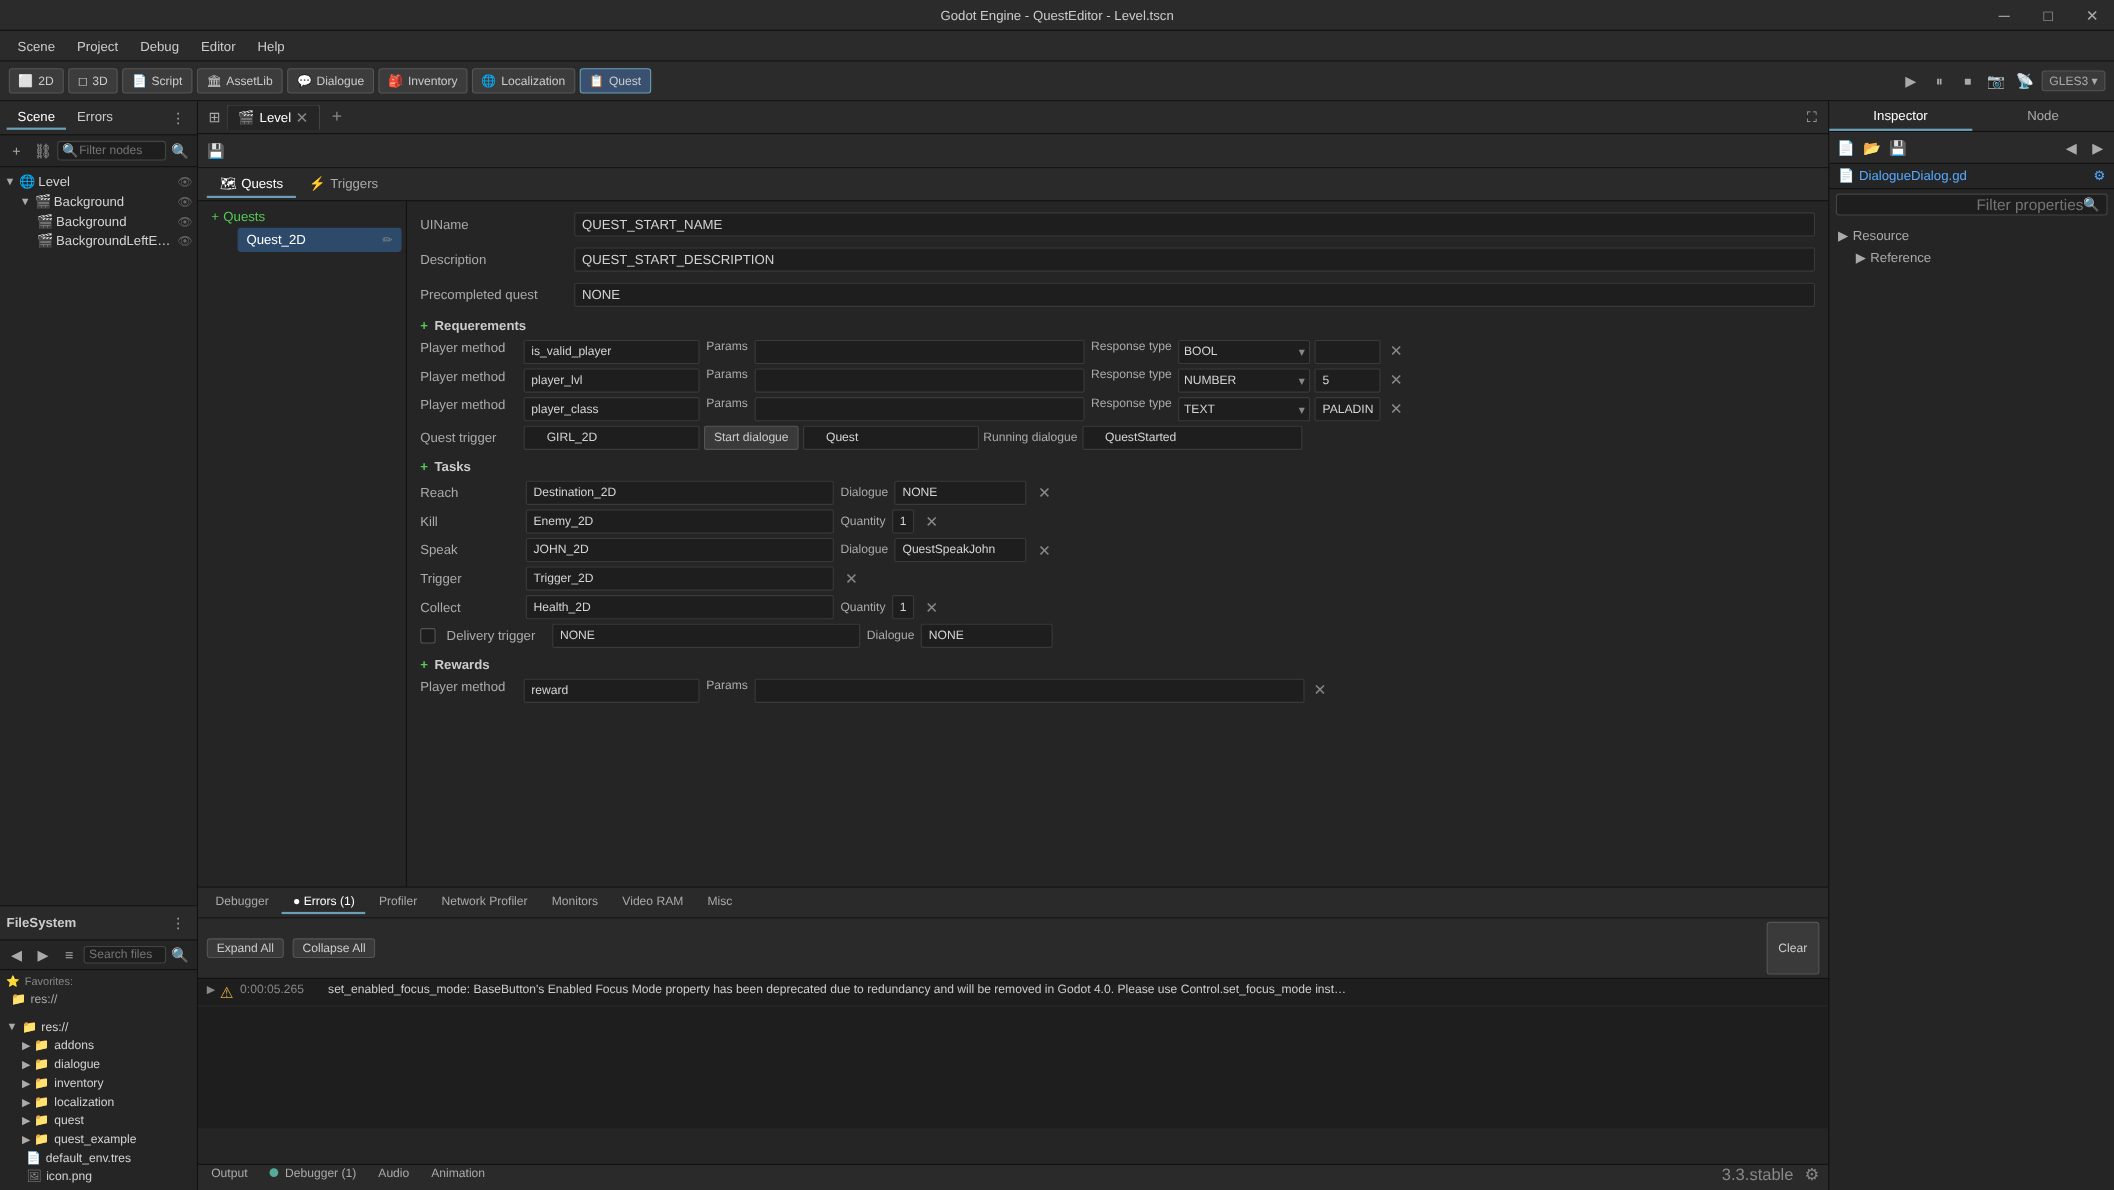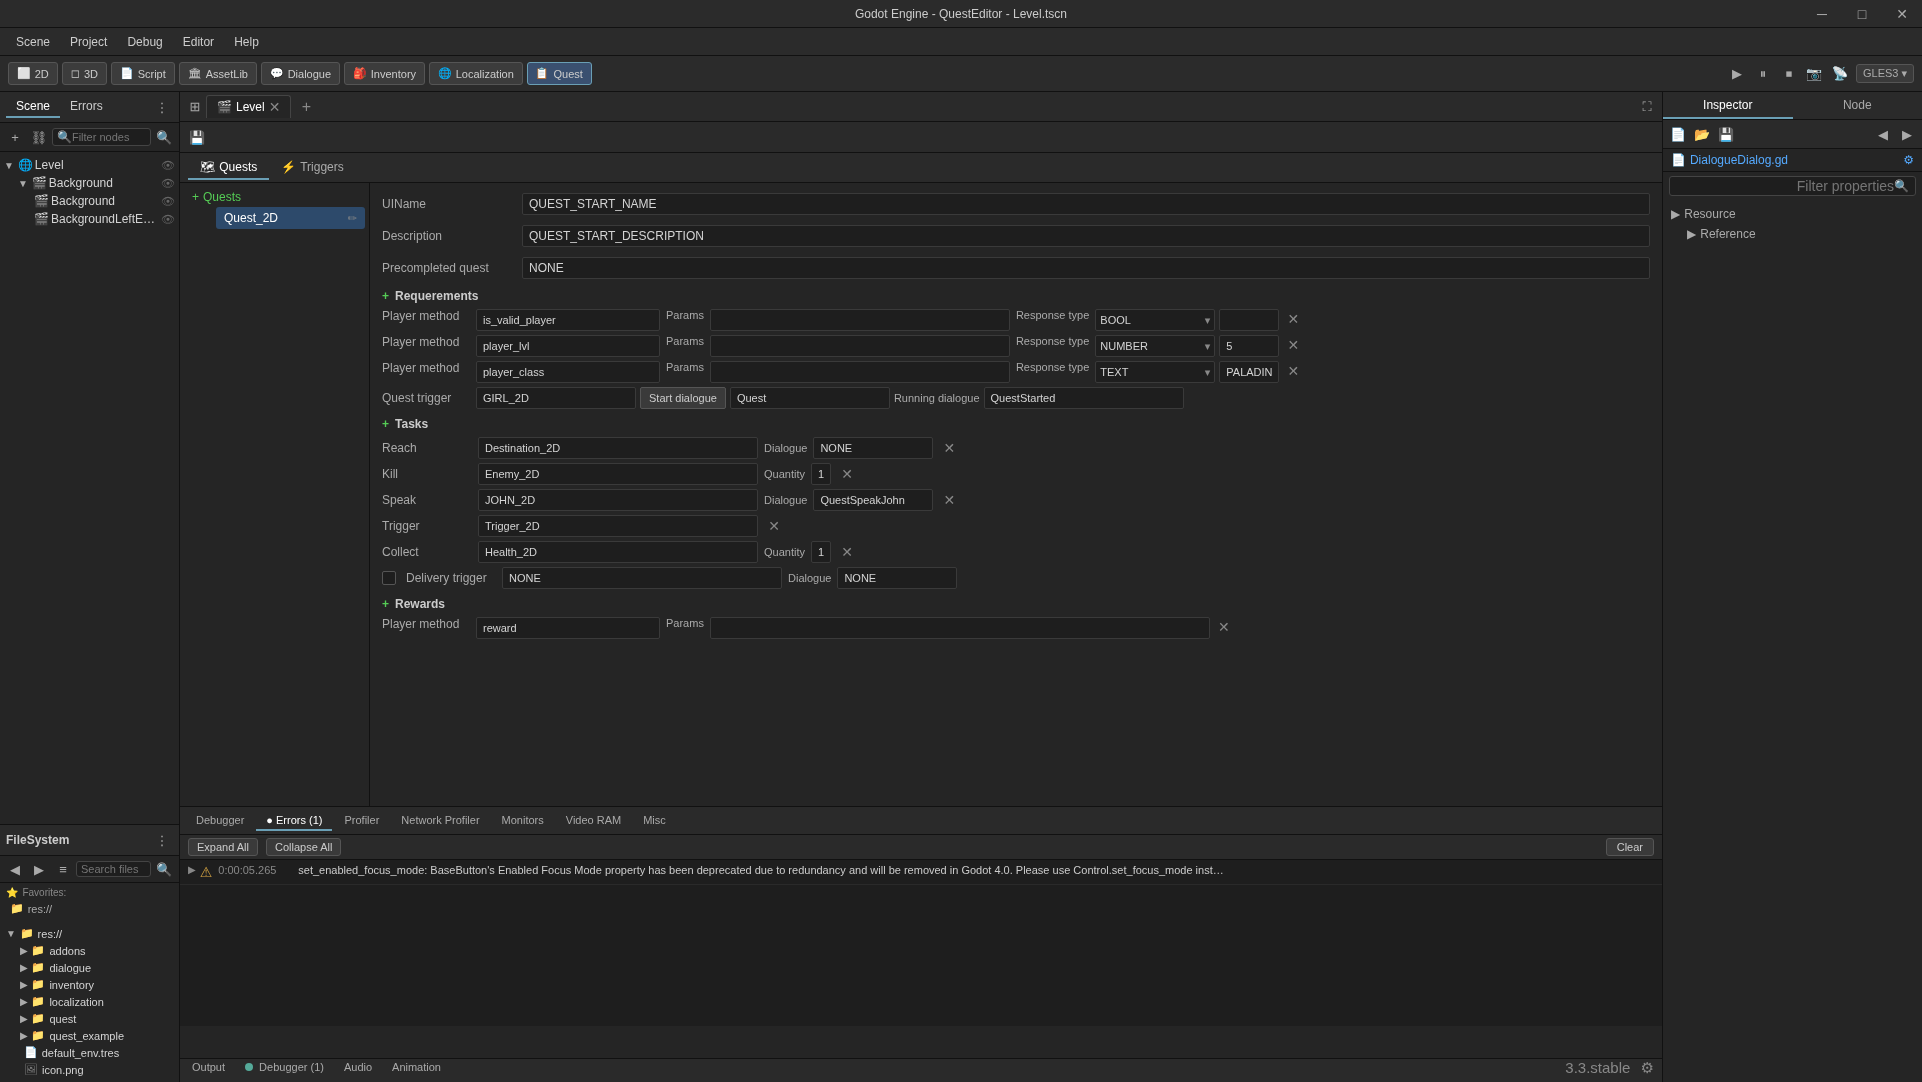--- a/index.html
+++ b/index.html
@@ -388,21 +388,21 @@
       background: #1e1e1e;
       border: 1px solid #3a3a3a;
       border-radius: 2px;
       padding: 2px 6px;
       color: #d4d4d4;
       font-size: 11px;
       height: 22px;
       display: flex;
       align-items: center;
     }
-    .pm-field.wide { width: 184px; }
+    .pm-field.wide { width: 160px; }
     .pm-field.small { width: 60px; }
     .pm-tag { color: #aaa; font-size: 11px; margin: 0 2px; }
     .pm-type-select {
       background: #1e1e1e;
       border: 1px solid #3a3a3a;
       border-radius: 2px;
       padding: 2px 4px;
       color: #d4d4d4;
       font-size: 11px;
       height: 22px;
@@ -502,21 +502,21 @@
       padding: 2px 8px;
       background: #3a3a3a;
       border: 1px solid #555;
       border-radius: 3px;
       color: #ccc;
       cursor: pointer;
       font-size: 11px;
     }
     .debug-clear-btn {
       margin-left: auto;
-      padding: 2px 10px;
+      padding: 17px 10px;
       background: #3a3a3a;
       border: 1px solid #555;
       border-radius: 3px;
       color: #ccc;
       cursor: pointer;
       font-size: 11px;
     }
 
     .debug-content {
       flex: 1;
@@ -686,21 +686,21 @@
       display: flex;
       align-items: center;
       margin-bottom: 4px;
       gap: 4px;
     }
     .trigger-label { width: 90px; color: #aaa; font-size: 12px; flex-shrink: 0; }
     .trigger-field {
       background: #1e1e1e;
       border: 1px solid #3a3a3a;
       border-radius: 2px;
-      padding: 2px 6px;
+      padding: 2px 20px;
       color: #d4d4d4;
       font-size: 11px;
       height: 22px;
       display: flex;
       align-items: center;
       width: 160px;
     }
     .trigger-btn {
       background: #3a3a3a;
       border: 1px solid #555;

